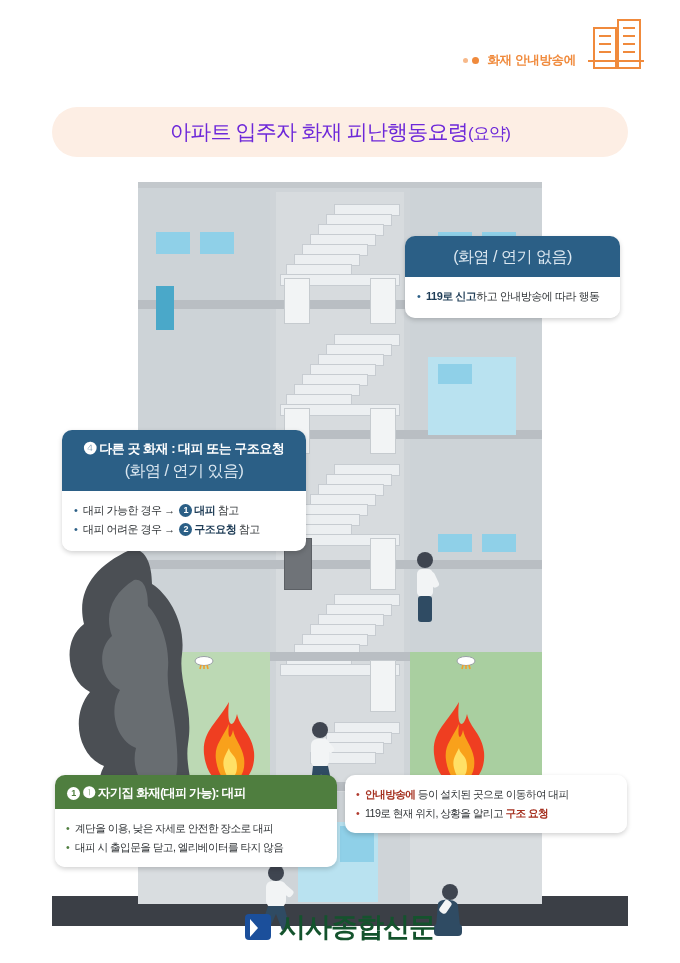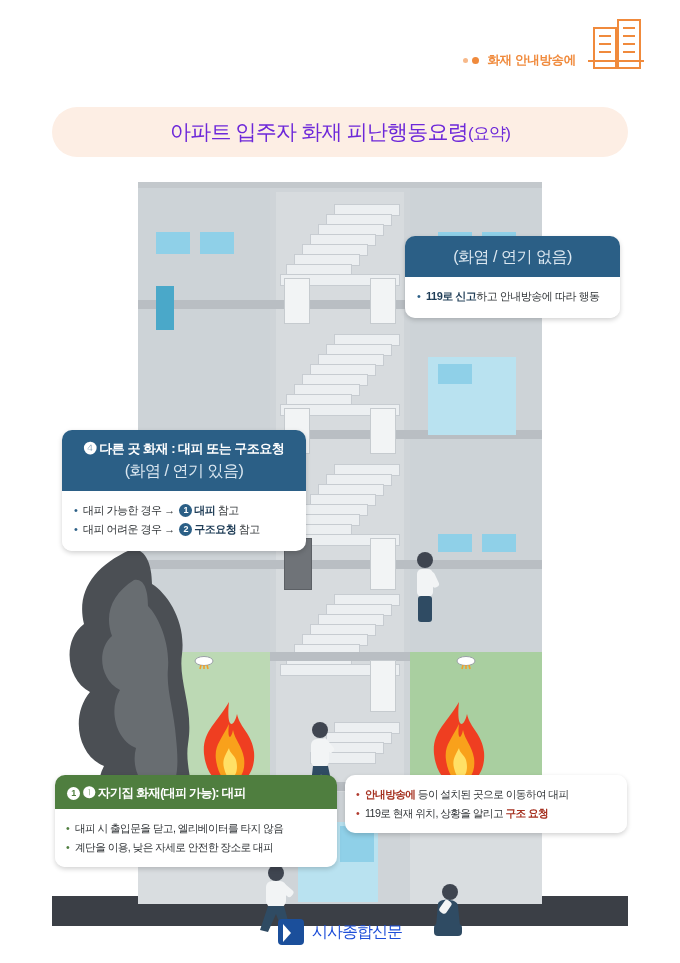--- a/index.html
+++ b/index.html
@@ -103,21 +103,21 @@
   
   .footer{
     position:absolute;left:0;bottom:18px;width:680px;
     display:flex;align-items:center;justify-content:center;gap:8px;
   }
   .logo-mark{width:26px;height:26px;background:#1b4f9b;border-radius:4px;position:relative;}
   .logo-mark:after{
     content:"";position:absolute;left:5px;top:5px;width:0;height:0;
     border-left:8px solid #fff;border-bottom:9px solid transparent;border-top:9px solid transparent;
   }
-  .logo-text{font-size:16px;font-weight:normal;color:#1d4ed8;letter-spacing:-1px;}
+  .logo-text{font-size:27px;font-weight:bold;color:#14532d;letter-spacing:-1px;}
 </style>
 </head>
 <body>
 
 <div class="bldg-icon">
   <svg width="54" height="52" viewBox="0 0 54 52">
     <rect x="4" y="10" width="22" height="40" fill="none" stroke="#f08a3c" stroke-width="2"></rect>
     <rect x="28" y="2" width="22" height="48" fill="none" stroke="#f08a3c" stroke-width="2"></rect>
     <line x1="9" y1="18" x2="21" y2="18" stroke="#f08a3c" stroke-width="2"></line>
     <line x1="9" y1="26" x2="21" y2="26" stroke="#f08a3c" stroke-width="2"></line>
@@ -332,22 +332,22 @@
 </div>
 
 <div class="bco" style="left:55px;top:775px;width:282px;">
   <div class="bco-head">
     <div class="h1">
       <span class="numg">1</span><span>❶ 자기집 화재</span><span class="small">(대피 가능)</span><span>: 대피</span>
     </div>
   </div>
   <div class="bco-body">
     <ul>
+      <li>계단을 이용, 낮은 자세로 안전한 장소로 대피</li>
       <li>대피 시 출입문을 닫고, 엘리베이터를 타지 않음</li>
-      <li>계단을 이용, 낮은 자세로 안전한 장소로 대피</li>
     </ul>
   </div>
 </div>
 
 <div class="bco red" style="left:345px;top:775px;width:282px;">
   <div class="bco-body">
     <ul>
       <li><span class="rb">안내방송에</span> 등이 설치된 곳으로 이동하여 대피</li>
       <li>119로 현재 위치, 상황을 알리고 <span class="rb">구조 요청</span></li>
     </ul>

